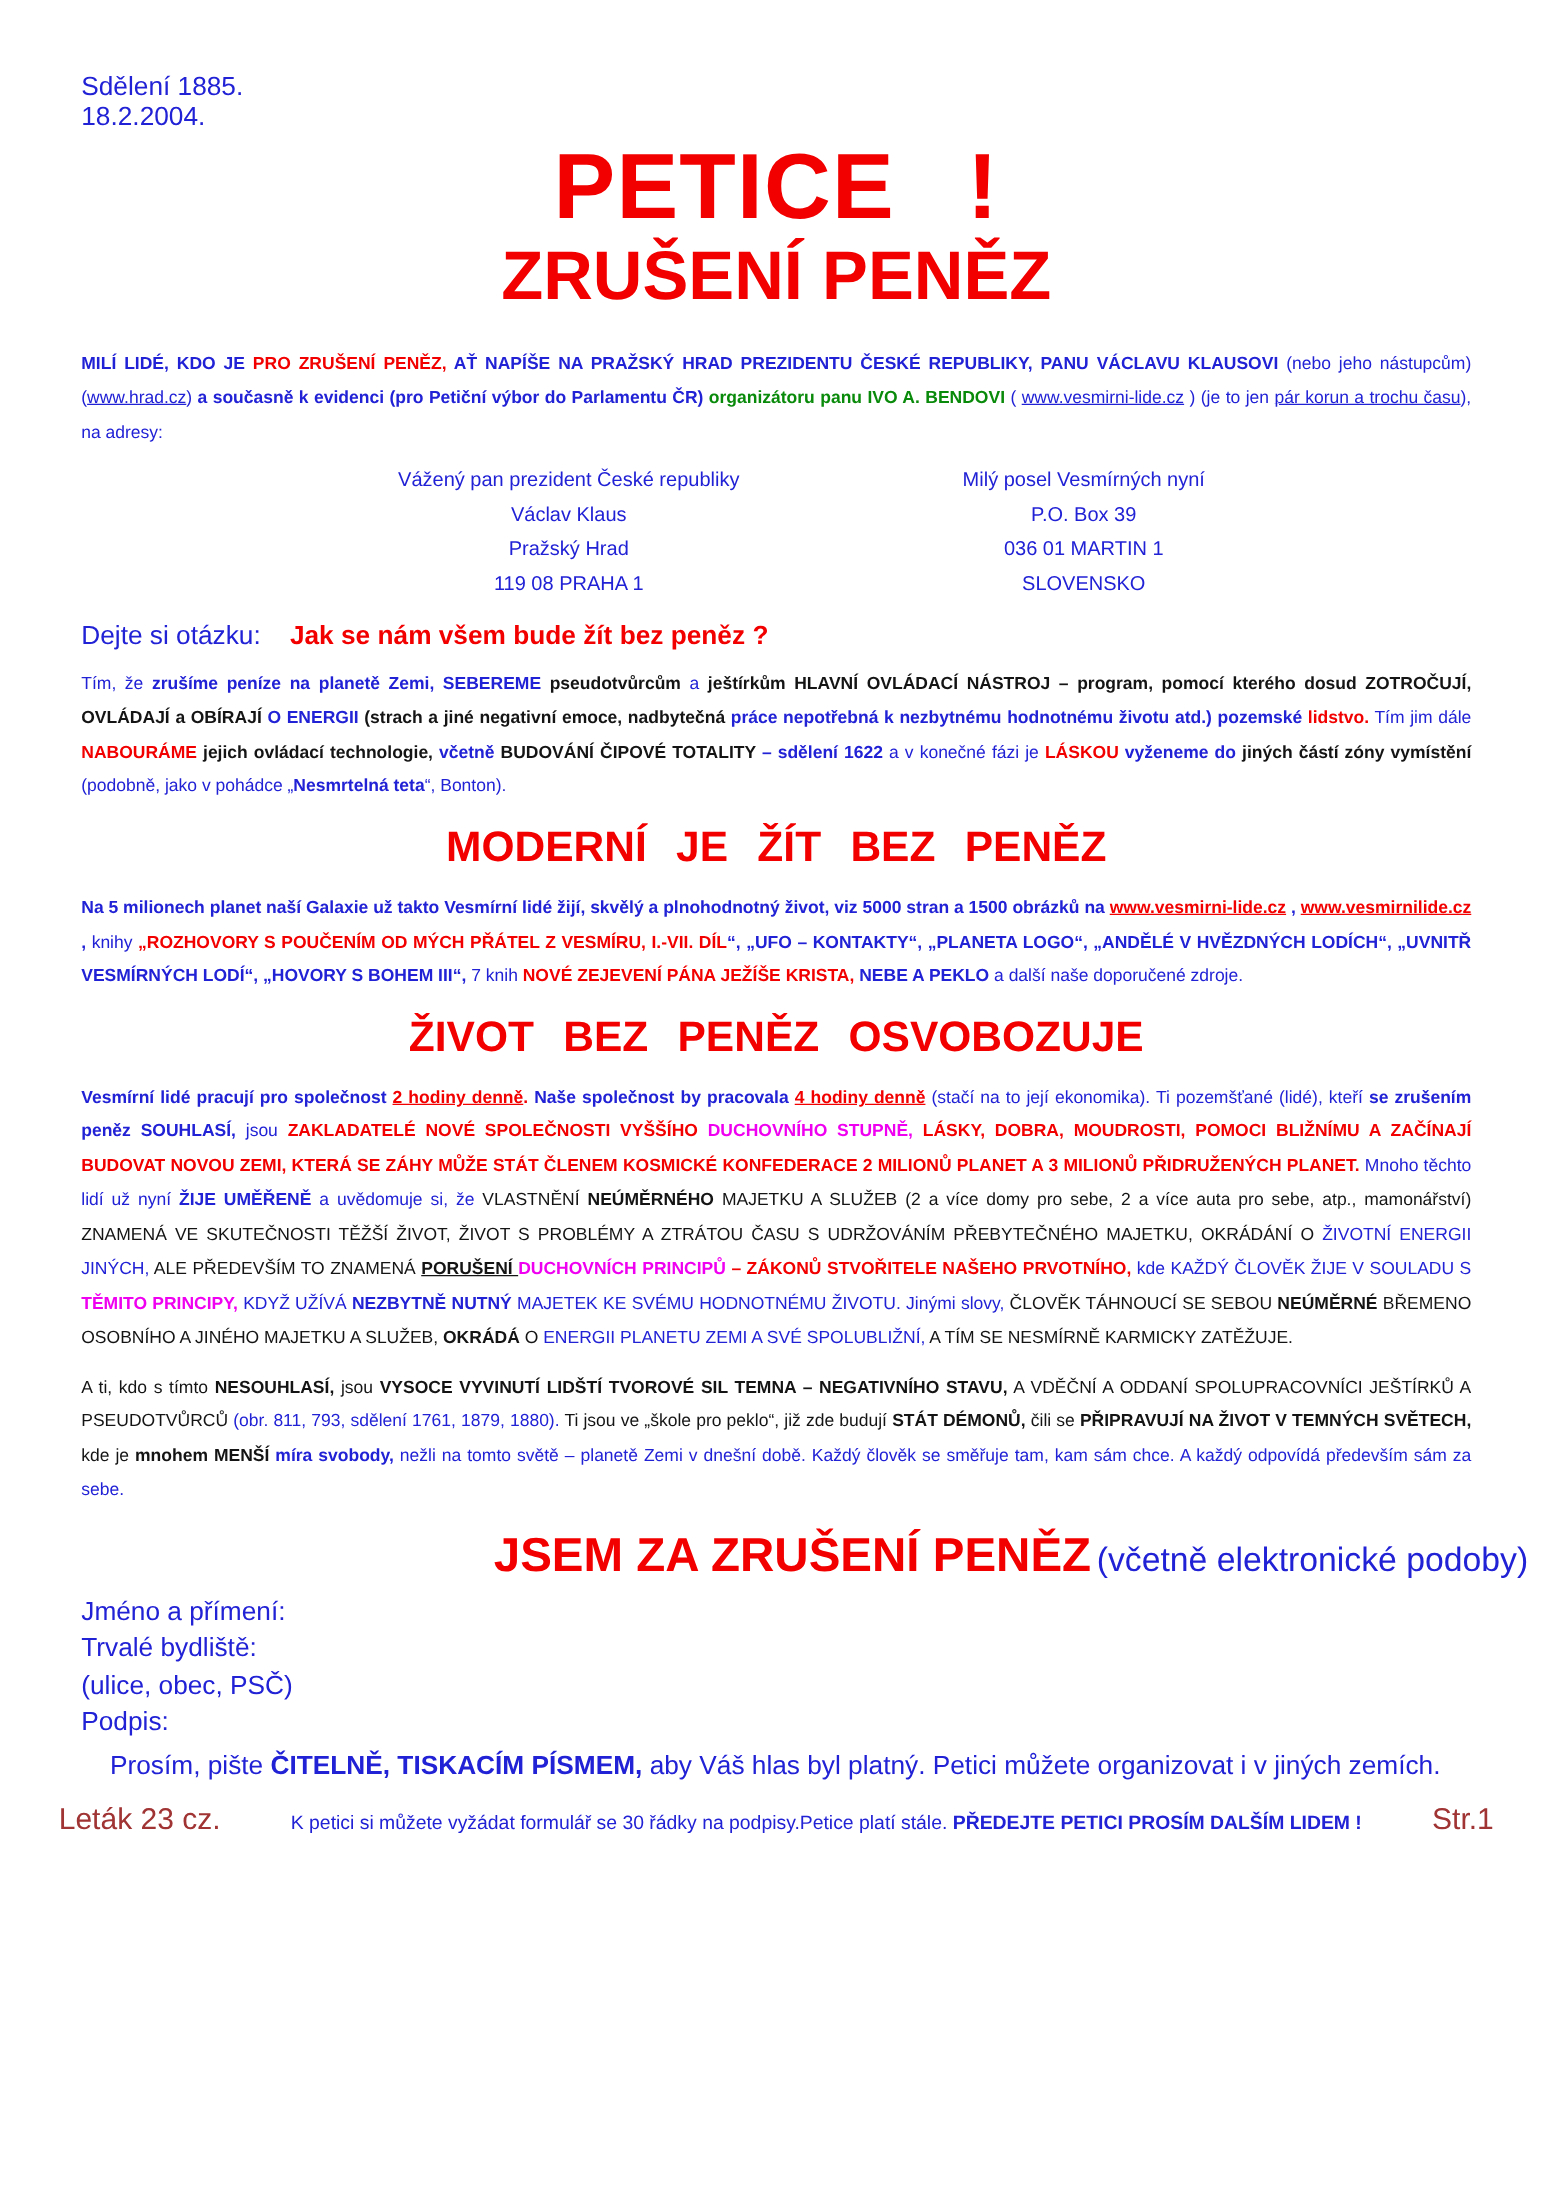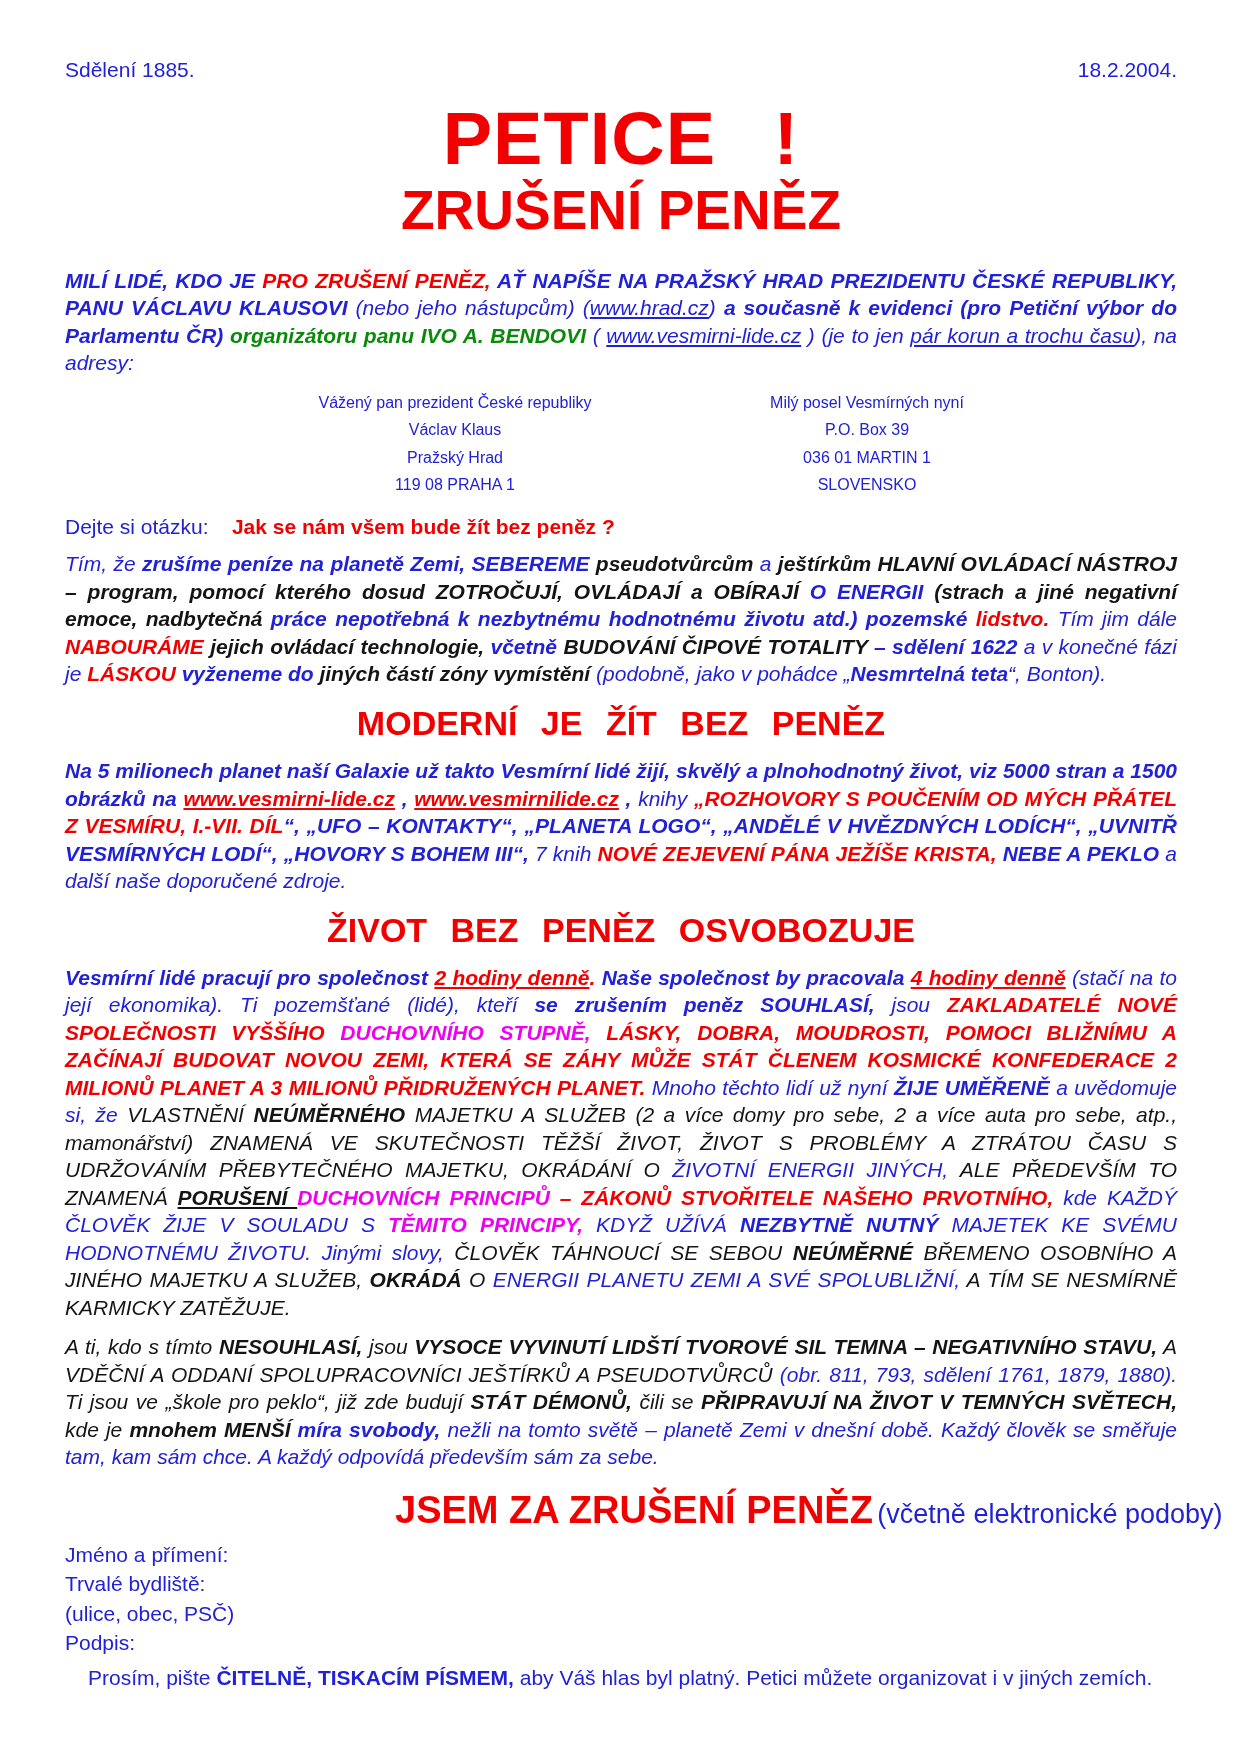--- a/index.html
+++ b/index.html
@@ -10,30 +10,30 @@
     --black:#141414;
     --darkred:#a03333;
   }
   html,body{margin:0;padding:0;background:#ffffff;}
   body{
     width:1240px;height:1754px;
     font-family:"Liberation Sans","DejaVu Sans",sans-serif;
     -webkit-font-smoothing:antialiased;
   }
   .page{box-sizing:border-box;width:1240px;padding:58px 63px 0 65px;}
-  .hdr{display:flex;justify-content:space-between;font-size:21px;color:var(--blue);margin-bottom:18px;}
+  .hdr{display:flex;justify-content:flex-start;font-size:21px;color:var(--blue);margin-bottom:4px;flex-direction:column;}
   .title1{
     text-align:center;color:var(--red);font-weight:bold;
     font-size:74px;line-height:1.06;margin:2px 0 0;word-spacing:36px;letter-spacing:1px;
   }
   .title2{
     text-align:center;color:var(--red);font-weight:bold;
     font-size:55px;line-height:1.1;margin:2px 0 26px;
   }
-  p.body{font-size:21px;line-height:27.5px;text-align:justify;margin:0 0 12px;font-style:italic;}
+  p.body{font-size:14px;line-height:27.5px;text-align:justify;margin:0 0 12px;}
   .addresses{display:flex;font-size:16px;line-height:27.5px;color:var(--blue);margin:2px 0 14px;}
   .addr-left{width:460px;margin-left:160px;text-align:center;}
   .addr-right{width:340px;margin-left:12px;text-align:center;}
   .question{font-size:21px;line-height:27.5px;margin:12px 0 10px;}
   .question .q-label{color:var(--blue);}
   .question .q-text{color:var(--red);font-weight:bold;}
   .sec-heading{
     text-align:center;color:var(--red);font-weight:bold;
     font-size:34px;line-height:1.15;word-spacing:14px;margin:16px 0 14px;
   }
@@ -112,14 +112,19 @@
 
   <div class="fields">
     <div>Jméno a přímení:</div>
     <div>Trvalé bydliště:</div>
     <div>(ulice, obec, PSČ)</div>
     <div>Podpis:</div>
   </div>
 
   <p class="note"><span class="seg-blue">Prosím, pište </span><span class="seg-blueB">ČITELNĚ, TISKACÍM PÍSMEM,</span><span class="seg-blue"> aby Váš hlas byl platný. Petici můžete organizovat i v jiných zemích.</span></p>
 
+  <div class="footer">
+    <span class="edge">Leták 23 cz.</span>
+    <span class="mid"><span class="seg-blue">K petici si můžete vyžádat formulář se 30 řádky na podpisy.Petice platí stále. </span><span class="seg-blueB">PŘEDEJTE PETICI PROSÍM DALŠÍM LIDEM !</span></span>
+    <span class="edge">Str.1</span>
+  </div>
 
 </div>
 
 </body></html>

